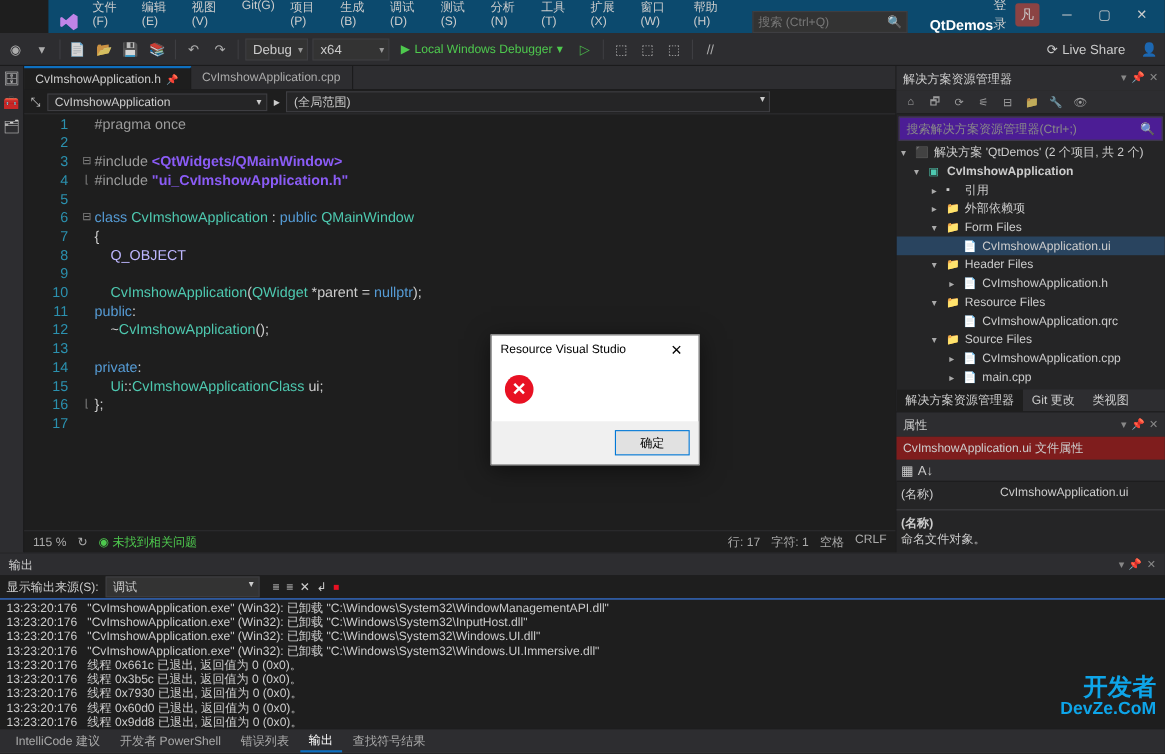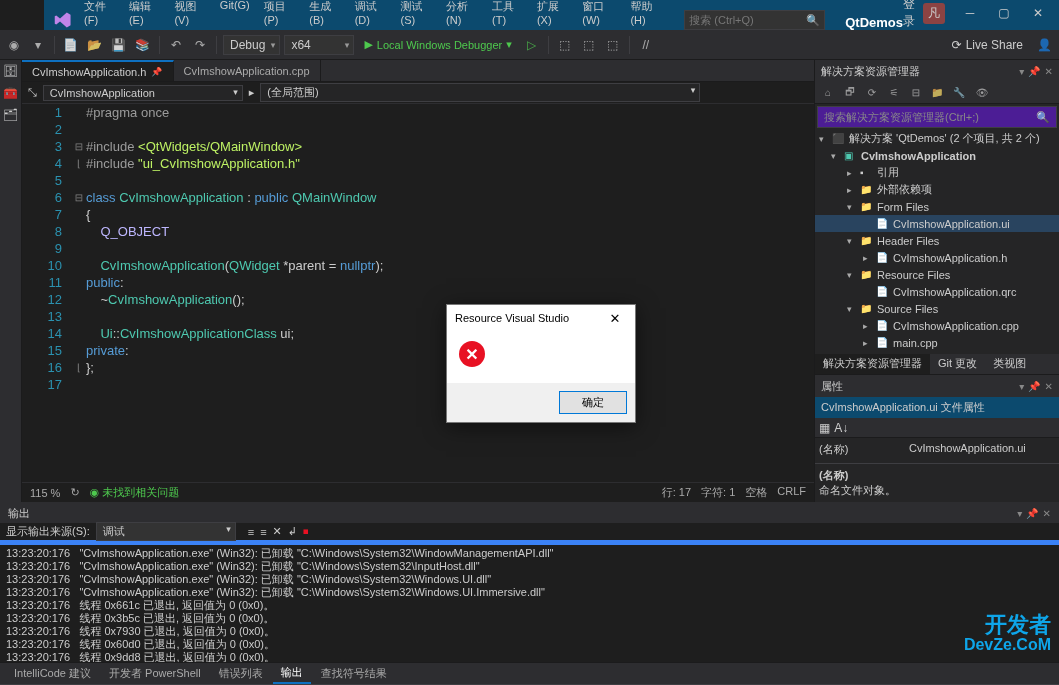--- a/index.html
+++ b/index.html
@@ -44,21 +44,21 @@
 .breadcrumb .dd2::after { content: "▾"; position: absolute; right: 4px; font-size: 9px; }
 
 
 .code-area { flex: 1; display: flex; font-family: Consolas, monospace; font-size: 13px; overflow: hidden; }
 .gutter { width: 50px; text-align: right; padding-right: 10px; color: #2b91af; background: #1e1e1e; }
 .gutter div { height: 17px; line-height: 17px; }
 .fold { width: 14px; color: #808080; }
 .fold div { height: 17px; line-height: 17px; text-align: center; font-size: 10px; }
 .code { flex: 1; }
 .code-line { height: 17px; line-height: 17px; white-space: pre; }
-.kw-pp { color: #9b9b9b; } .kw-inc { color: #bef264; } .kw-blue { color: #569cd6; }
+.kw-pp { color: #9b9b9b; } .kw-inc { color: #8b5cf6; font-weight: bold; } .kw-blue { color: #569cd6; }
 .kw-type { color: #4ec9b0; } .kw-mac { color: #beb7ff; }
 
 .ed-status { height: 20px; background: #1e1e1e; border-top: 1px solid #2d2d30; display: flex; align-items: center; padding: 0 8px; gap: 10px; font-size: 11px; color: #aaa; }
 .ed-status .ok { color: #4ec94e; }
 .ed-status .right { margin-left: auto; display: flex; gap: 10px; }
 
 
 .right-panel { width: 245px; background: #252526; border-left: 1px solid #1b1b1c; display: flex; flex-direction: column; }
 .panel-header { height: 22px; background: #2d2d30; display: flex; align-items: center; padding: 0 6px; font-size: 11px; gap: 4px; }
 .panel-header .panes { margin-left: auto; display: flex; gap: 4px; font-size: 10px; color: #888; }
@@ -80,21 +80,21 @@
 .prop-body { padding: 4px; font-size: 11px; }
 .prop-toolbar { height: 20px; display: flex; gap: 4px; padding: 0 4px; align-items: center; background:#2d2d30; border-bottom:1px solid #1b1b1c;}
 .prop-row { display: flex; height: 17px; }
 .prop-row .k { width: 90px; color: #ccc; }
 .prop-row .v { flex: 1; }
 
 
 .output-panel { height: 160px; background: #1e1e1e; border-top: 1px solid #2d2d30; display: flex; flex-direction: column; }
 .output-header { height: 20px; background: #2d2d30; display: flex; align-items: center; padding: 0 8px; font-size: 11px; }
 .output-header .panes { margin-left: auto; display: flex; gap: 4px; color: #888; font-size: 10px;}
-.output-toolbar { height: 22px; display: flex; align-items: center; padding: 0 6px; gap: 6px; font-size: 11px; background:#1e1e1e; border-bottom:5px solid #3b82f6;}
+.output-toolbar { height: 22px; display: flex; align-items: center; padding: 0 6px; gap: 6px; font-size: 11px; background:#1e1e1e; border-bottom:1px solid #3b82f6;}
 .output-toolbar .dd3 { background: #333; border: 1px solid #3e3e42; padding: 1px 20px 1px 6px; position: relative; width: 140px; }
 .output-toolbar .dd3::after { content: "▾"; position: absolute; right: 4px; font-size: 9px; }
 .output-body { flex: 1; font-family: "NSimSun", Consolas, monospace; font-size: 11px; overflow: hidden; padding: 2px 6px; color: #ccc; }
 .output-body div { height: 13px; line-height: 13px; white-space: pre; }
 
 
 .bottom-tabs { height: 22px; background: #2d2d30; display: flex; align-items: center; padding: 0 6px; gap: 2px; font-size: 11px; border-top: 1px solid #1b1b1c; }
 .bottom-tabs span { padding: 2px 8px; color: #aaa; }
 .bottom-tabs span.active { color: #fff; border-bottom: 2px solid #0e70c0; }
 
@@ -249,22 +249,22 @@
         <div class="code-line"><span class="kw-pp">#include</span> <span class="kw-inc">"ui_CvImshowApplication.h"</span></div>
         <div class="code-line"></div>
         <div class="code-line"><span class="kw-blue">class</span> <span class="kw-type">CvImshowApplication</span> : <span class="kw-blue">public</span> <span class="kw-type">QMainWindow</span></div>
         <div class="code-line">{</div>
         <div class="code-line">    <span class="kw-mac">Q_OBJECT</span></div>
         <div class="code-line"></div>
         <div class="code-line">    <span class="kw-type">CvImshowApplication</span>(<span class="kw-type">QWidget</span> *parent = <span class="kw-blue">nullptr</span>);</div>
         <div class="code-line"><span class="kw-blue">public</span>:</div>
         <div class="code-line">    ~<span class="kw-type">CvImshowApplication</span>();</div>
         <div class="code-line"></div>
+        <div class="code-line"><span class="kw-blue">private</span>:</div>
         <div class="code-line">    <span class="kw-type">Ui</span>::<span class="kw-type">CvImshowApplicationClass</span> ui;</div>
-        <div class="code-line"><span class="kw-blue">private</span>:</div>
         <div class="code-line">};</div>
         <div class="code-line"></div>
       </div>
     </div>
     <div class="ed-status">
       <span>115 %</span>
       <span>↻</span>
       <span class="ok">◉ <span>未找到相关问题</span></span>
       <div class="right">
         <span>行: 17</span>
@@ -377,21 +377,21 @@
     </div>
     <div class="prop-panel">
       <div class="panel-header">
         <span>属性</span>
         <div class="panes">
             <span>▾</span>
             <span>📌</span>
             <span>✕</span>
           </div>
       </div>
-      <div class="prop-body" style="background:#0c4a6e;padding:3px 6px;">CvImshowApplication.ui 文件属性</div>
+      <div class="prop-body" style="background:#7f1d1d;padding:3px 6px;">CvImshowApplication.ui 文件属性</div>
       <div class="prop-toolbar">
           <span class="ico2">▦</span>
           <span class="ico2">A↓</span>
         </div>
       <div class="prop-body">
         <div class="prop-row">
             <span class="k">(名称)</span>
             <span class="v">CvImshowApplication.ui</span>
           </div>
       </div>

